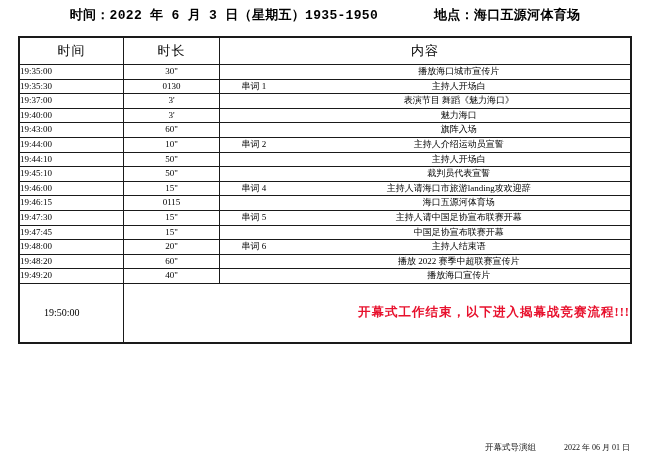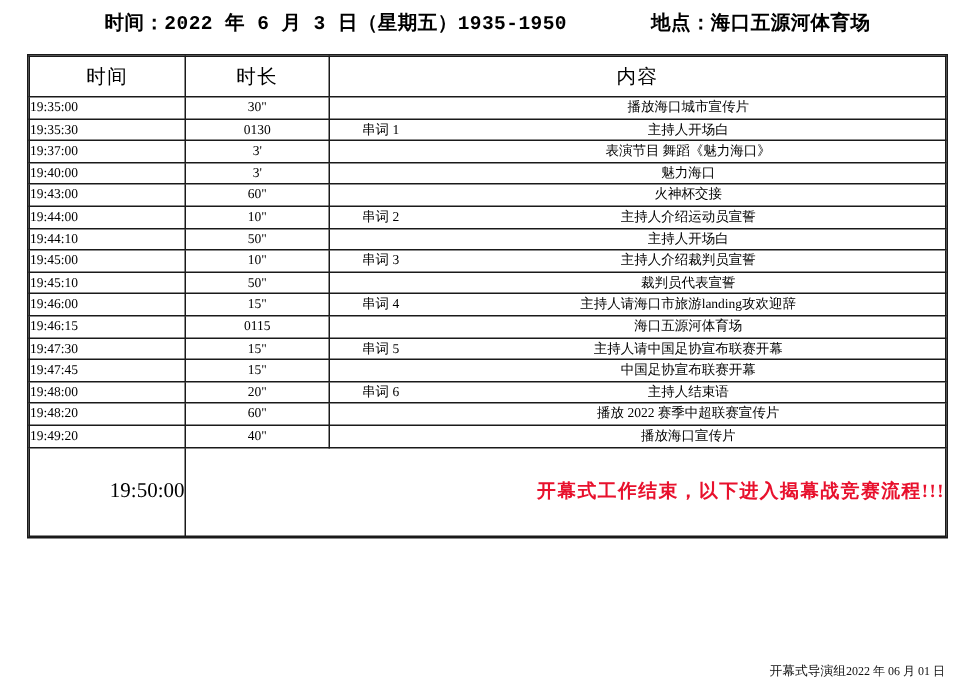--- a/index.html
+++ b/index.html
@@ -93,41 +93,41 @@
     margin-top: 36px;
   }
   td.c-body {
     text-align: center;
     border-left: none !important;
   }
   .final td {
     height: 58px;
   }
   .final .c-time {
-    font-size: 14px;
-    text-align: right;
+    font-size: 10px;
+    text-align: left;
     padding-left: 24px;
     vertical-align: middle;
   }
   .final .c-note {
     text-align: right;
     color: #e8112d;
     font-weight: bold;
     font-size: 12.5px;
     letter-spacing: 1px;
     vertical-align: middle;
   }
   .tail {
     position: absolute;
     right: 20px;
     bottom: 8px;
     font-size: 8.5px;
     display: flex;
     align-items: baseline;
-    gap: 0;
+    gap: 28px;
     color: #111;
   }
   .tail .date { font-size: 8px; }
 </style>
 </head>
 <body>
 
 <div class="page">
 
 
@@ -174,41 +174,35 @@
         <tr class="row">
           <td class="c-time">19:40:00</td>
           <td class="c-dur">3'</td>
           <td class="c-tag"></td>
           <td class="c-body">魅力海口</td>
         </tr>
         <tr class="row">
           <td class="c-time">19:43:00</td>
           <td class="c-dur">60"</td>
           <td class="c-tag"></td>
-          <td class="c-body">火神杯交接</td>
+          <td class="c-body">旗阵入场</td>
         </tr>
         <tr class="row">
           <td class="c-time">19:44:00</td>
           <td class="c-dur">10"</td>
           <td class="c-tag">串词 2</td>
           <td class="c-body">主持人介绍运动员宣誓</td>
         </tr>
         <tr class="row">
           <td class="c-time">19:44:10</td>
           <td class="c-dur">50"</td>
           <td class="c-tag"></td>
           <td class="c-body">主持人开场白</td>
         </tr>
         <tr class="row">
-          <td class="c-time">19:45:00</td>
-          <td class="c-dur">10"</td>
-          <td class="c-tag">串词 3</td>
-          <td class="c-body">主持人介绍裁判员宣誓</td>
-        </tr>
-        <tr class="row">
           <td class="c-time">19:45:10</td>
           <td class="c-dur">50"</td>
           <td class="c-tag"></td>
           <td class="c-body">裁判员代表宣誓</td>
         </tr>
         <tr class="row">
           <td class="c-time">19:46:00</td>
           <td class="c-dur">15"</td>
           <td class="c-tag">串词 4</td>
           <td class="c-body">主持人请海口市旅游landing攻欢迎辞</td>

